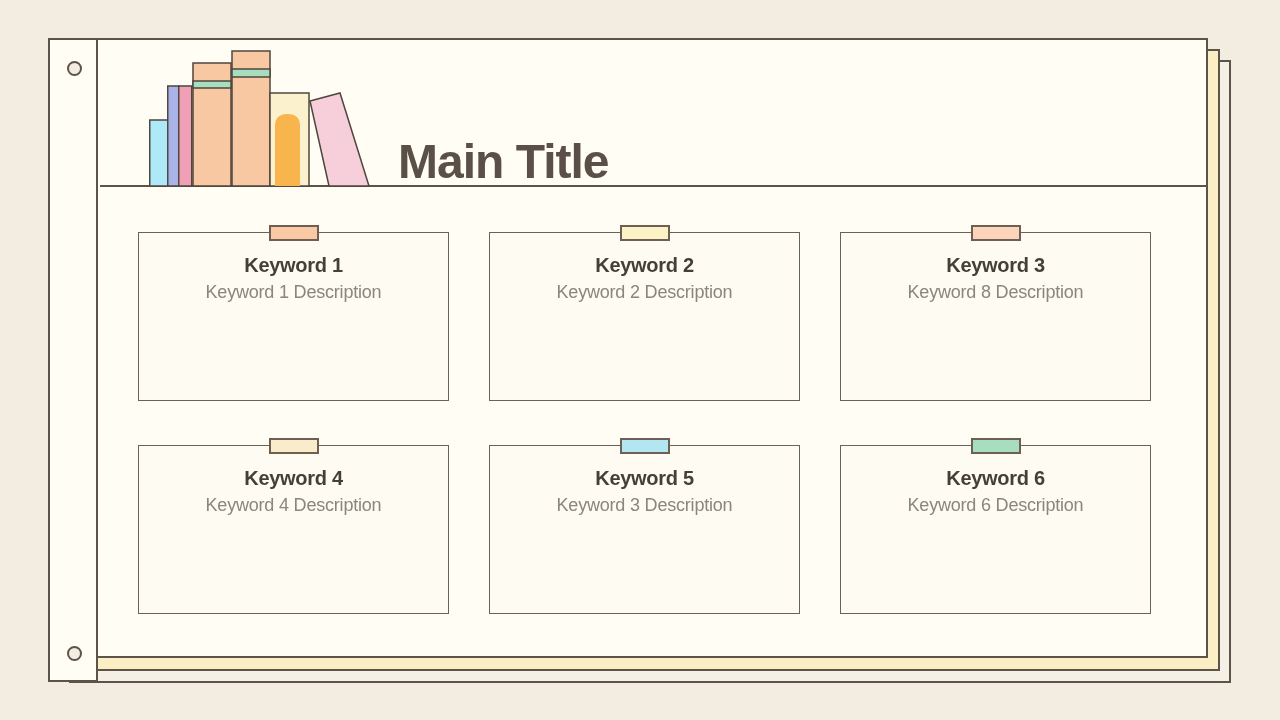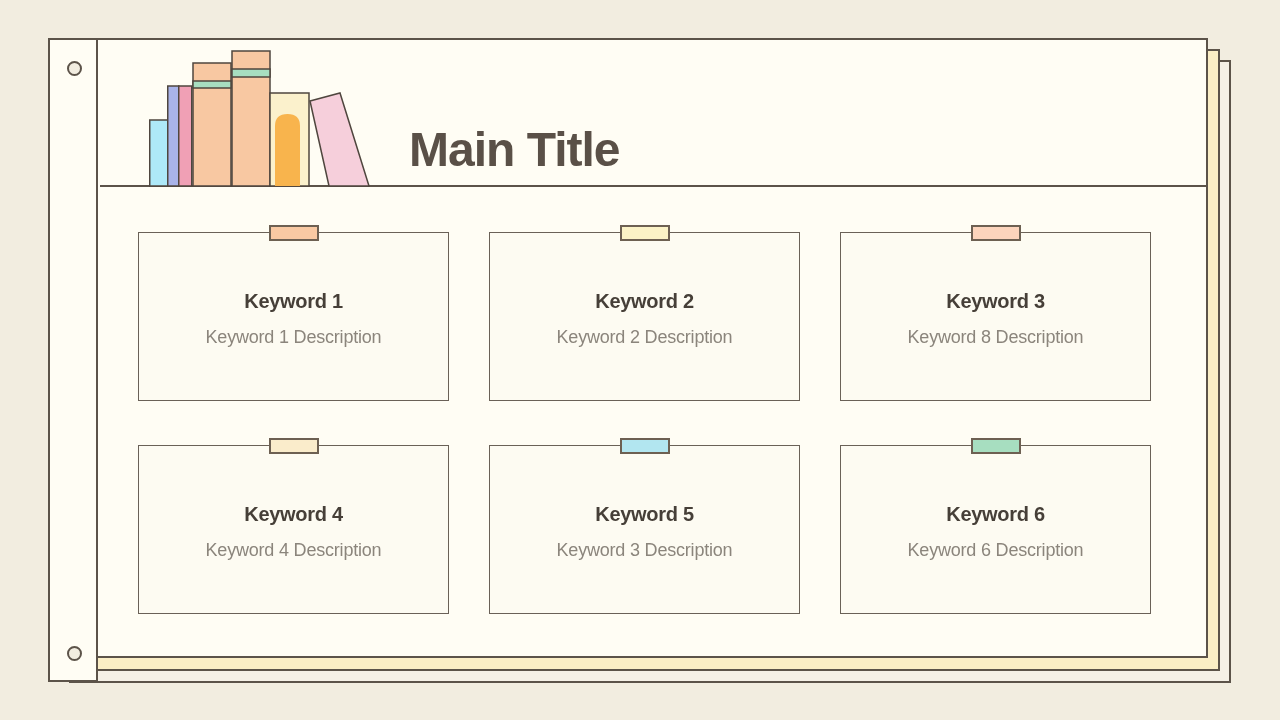--- a/index.html
+++ b/index.html
@@ -27,23 +27,23 @@
   }
   .hole.top { top: 21px; }
   .hole.bottom { top: 606px; }
 
   
   .header {
     position: absolute; left: 50px; top: 0; right: 0; height: 147px;
     border-bottom: 2px solid #5c5349;
   }
   .main-title {
-    position: absolute; left: 298px; top: 80px;
+    position: absolute; left: 298px; top: 92px;
     font-size: 48px; line-height: 60px; font-weight: 700;
-    letter-spacing: -1px; color: #5a5047; white-space: nowrap; margin-left: 11px;
+    letter-spacing: -1px; color: #5a5047; white-space: nowrap;
   }
   .bookshelf { position: absolute; left: 49px; top: 5px; width: 224px; height: 142px; }
 
   
   .cards {
     position: absolute; left: 88px; top: 192px;
     display: grid;
     grid-template-columns: repeat(3, 311px);
     grid-template-rows: 169px 169px;
     column-gap: 40px; row-gap: 44px;
@@ -55,24 +55,23 @@
     display: flex; flex-direction: column; align-items: center;
     padding-top: 19px; text-align: center;
   }
   .tape {
     position: absolute; top: -8px; left: 50%; transform: translateX(-50%);
     width: 50px; height: 16px;
     border: 2px solid #6d6052;
   }
   .card-title {
     font-size: 20px; line-height: 27px; font-weight: 700;
-    letter-spacing: -0.3px; color: #463f38; margin-top: 36px;
+    letter-spacing: -0.3px; color: #463f38;
   }
   .card-desc {
-    margin-top: 9px;
     font-size: 18px; line-height: 26px; font-weight: 400;
     letter-spacing: -0.2px; color: #8b857c;
   }
 </style>
 </head>
 <body>
 
 <div class="stage">
 
   <div class="page-layer page-3"></div>

